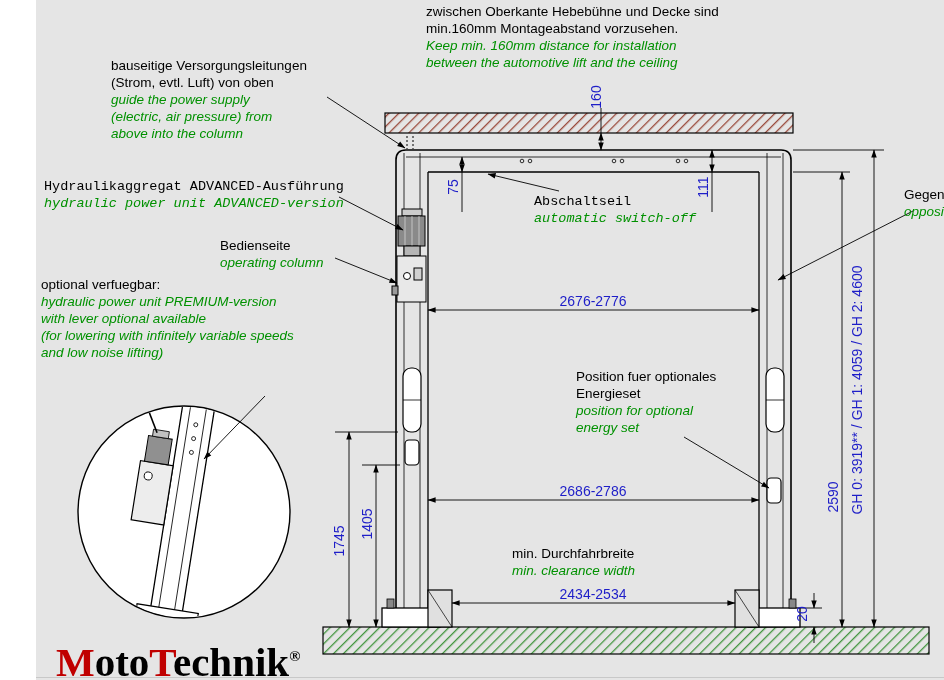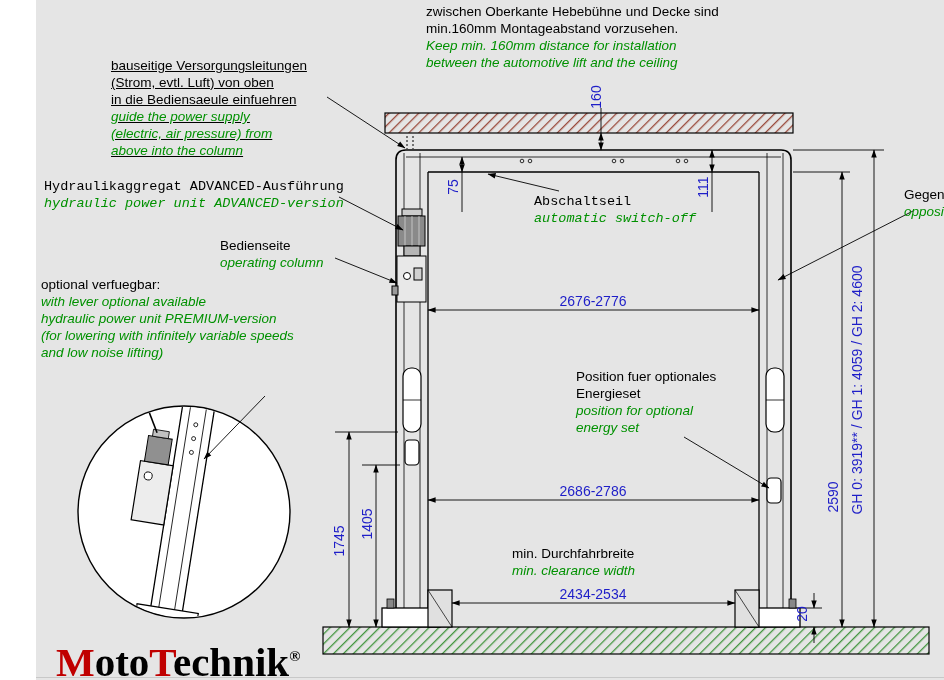--- a/index.html
+++ b/index.html
@@ -169,43 +169,42 @@
     </g>
   </svg>
 
   <div class="note" style="left:390px; top:3px;">
     <div class="de">zwischen Oberkante Hebebühne und Decke sind</div>
     <div class="de">min.160mm Montageabstand vorzusehen.</div>
     <div class="en">Keep min. 160mm distance for installation</div>
     <div class="en">between the automotive lift and the ceiling</div>
   </div>
 
-  <div class="note" style="left:75px; top:57px;text-decoration:underline;">
+  <div class="note" style="left:75px; top:57px;">
     <div class="de">bauseitige Versorgungsleitungen</div>
     <div class="de">(Strom, evtl. Luft) von oben</div>
-    <div class="de">in die Bediensaeule einfuehren</div>
     <div class="en">guide the power supply</div>
     <div class="en">(electric, air pressure) from</div>
     <div class="en">above into the column</div>
   </div>
 
   <div class="note" style="left:8px; top:178px;font-family:Liberation Mono, monospace;">
     <div class="de">Hydraulikaggregat ADVANCED-Ausführung</div>
     <div class="en">hydraulic power unit ADVANCED-version</div>
   </div>
 
   <div class="note" style="left:184px; top:237px;">
     <div class="de">Bedienseite</div>
     <div class="en">operating column</div>
   </div>
 
   <div class="note" style="left:5px; top:276px;">
     <div class="de">optional verfuegbar:</div>
+    <div class="en">hydraulic power unit PREMIUM-version</div>
     <div class="en">with lever optional available</div>
-    <div class="en">hydraulic power unit PREMIUM-version</div>
     <div class="en">(for lowering with infinitely variable speeds</div>
     <div class="en">and low noise lifting)</div>
   </div>
 
   <div class="note" style="left:498px; top:193px;font-family:Liberation Mono, monospace;">
     <div class="de">Abschaltseil</div>
     <div class="en">automatic switch-off</div>
   </div>
 
   <div class="note" style="left:868px; top:186px;">

